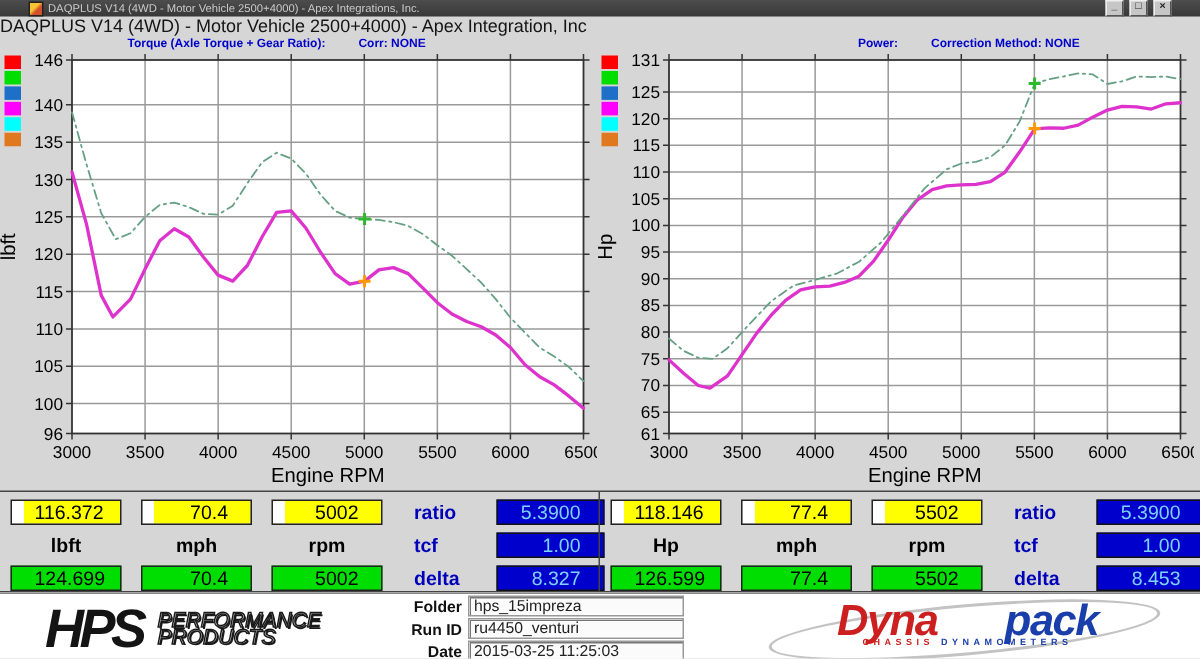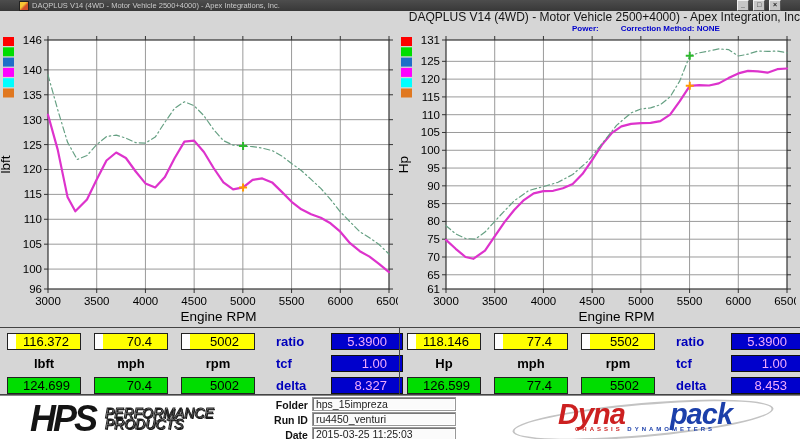--- a/index.html
+++ b/index.html
@@ -14,21 +14,21 @@
     background:linear-gradient(#4d4d4d,#383838);
     padding:0 19px;gap:3px;
   }
   .titlebar .appicon{width:8px;height:8px;flex:0 0 auto;
     background:linear-gradient(135deg,#f7c534 40%,#d2502a 60%);border:1px solid #222;}
   .titlebar .ttext{font-size:7.5px;color:#c9c9c9;white-space:nowrap;overflow:hidden;flex:1;}
   .winbtn{width:10px;height:9px;background:#c6c6c6;border:1px solid;
     border-color:#efefef #555 #555 #efefef;font-size:7px;line-height:7px;
     text-align:center;color:#222;margin-left:1px;flex:0 0 auto;font-weight:bold;}
   
-  .apptitle{height:13px;text-align:right;font-size:12px;color:#151515;line-height:12px;}
+  .apptitle{height:13px;text-align:left;font-size:12px;color:#151515;line-height:12px;}
   .subheader{position:relative;height:11px;font-size:8px;font-weight:bold;color:#0000cc;}
   .subheader .grp{position:absolute;top:0;white-space:nowrap;}
   .sub-left{left:85px;}
   .sub-right{left:572px;}
   .subheader .corr{margin-left:22px;}
   
   .charts{display:flex;height:292px;}
   .chart-panel{width:398px;height:292px;position:relative;}
   .chart-panel svg{display:block;}
   
@@ -36,21 +36,21 @@
     height:66px;background:#d6d6d6;}
   .table-half{width:399px;display:grid;
     grid-template-columns:74px 74px 74px 50px 72px;
     grid-auto-rows:17px;column-gap:13px;row-gap:5px;
     padding:5px 0 0 7px;box-sizing:border-box;}
   .table-half.right{border-left:1px solid #444;}
   .vbox{border:1px solid #222;font-size:13px;line-height:16px;
     text-align:right;padding:0 15px;box-sizing:border-box;color:#000;}
   .vbox.yellow{background:linear-gradient(90deg,var(--c-white,#fff) 0 8px,var(--c-yellow,#ffff00) 8px);}
   .vbox.green{background:var(--c-green,#00dd00);}
-  .vbox.blue{background:var(--c-blue,#0000cc);color:#f0abfc;border-color:#111;}
+  .vbox.blue{background:var(--c-blue,#0000cc);color:#7dd3fc;border-color:#111;}
   .unit{font-size:13px;font-weight:bold;text-align:center;line-height:17px;color:#000;}
   .sidelabel{font-size:13px;font-weight:bold;color:#0000bb;line-height:17px;padding-left:8px;}
   
   .footer{height:46px;background:#ffffff;display:flex;align-items:center;
     border-top:1px solid #888;}
   .hps{display:flex;align-items:center;margin-left:30px;}
   .hps-mark{font-size:36px;font-weight:900;font-style:italic;letter-spacing:-3px;
     color:#141414;line-height:34px;}
   .hps-mark .s-red{color:#cc2020;}
   .hps-sub{margin-left:10px;font-style:italic;font-weight:400;font-size:14px;
@@ -80,20 +80,23 @@
 <div class="titlebar">
   <span class="appicon"></span>
   <span class="ttext">DAQPLUS V14 (4WD - Motor Vehicle 2500+4000) - Apex Integrations, Inc.</span>
   <span class="winbtn">_</span>
   <span class="winbtn">□</span>
   <span class="winbtn">×</span>
 </div>
 
 <div class="apptitle">DAQPLUS V14 (4WD) - Motor Vehicle 2500+4000) - Apex Integration, Inc</div>
 <div class="subheader">
+  <div class="grp sub-left">
+    <span>Torque (Axle Torque + Gear Ratio):</span><span class="corr">Corr: NONE</span>
+  </div>
   <div class="grp sub-right">
     <span>Power:</span><span class="corr">Correction Method: NONE</span>
   </div>
 </div>
 
 <div class="charts">
   <div class="chart-panel">
     <svg width="398" height="292" viewBox="0 0 398 292">
         <rect x="48" y="5" width="341" height="249" fill="#ffffff"></rect>
         <line x1="96.71428571428571" y1="5" x2="96.71428571428571" y2="254" stroke="#9a9a9a" stroke-width="1"></line>

